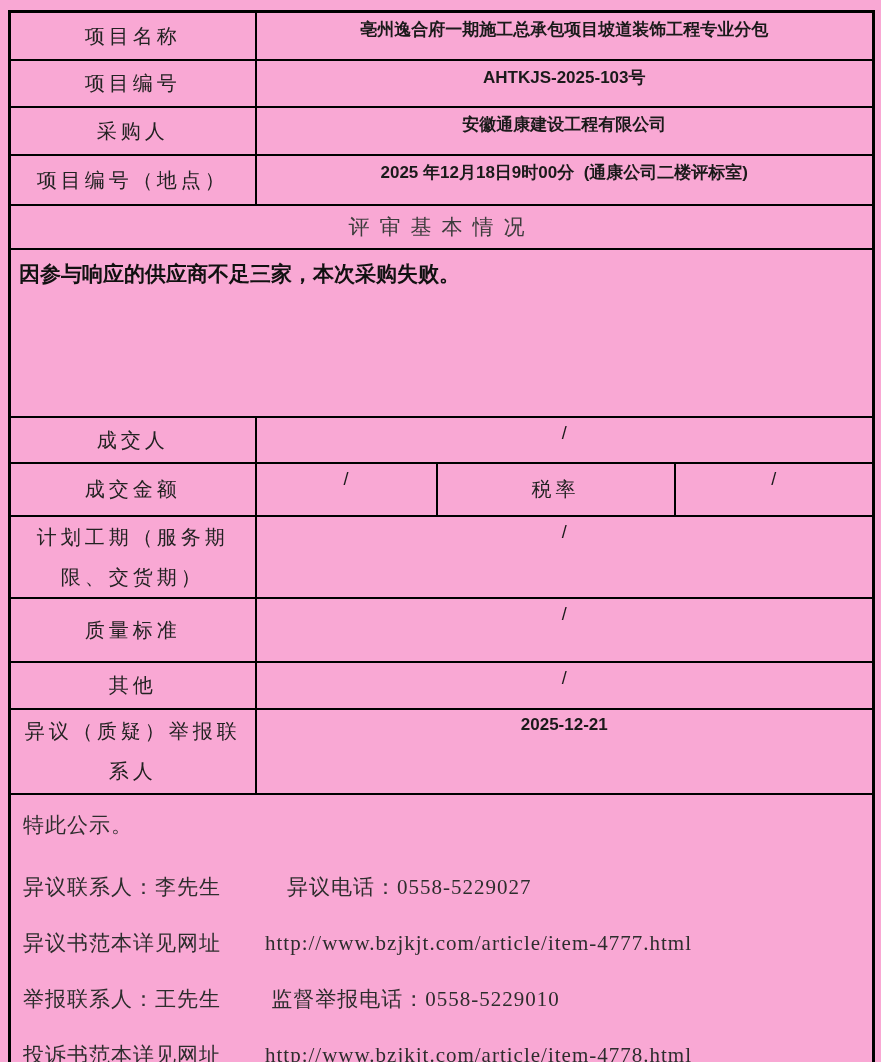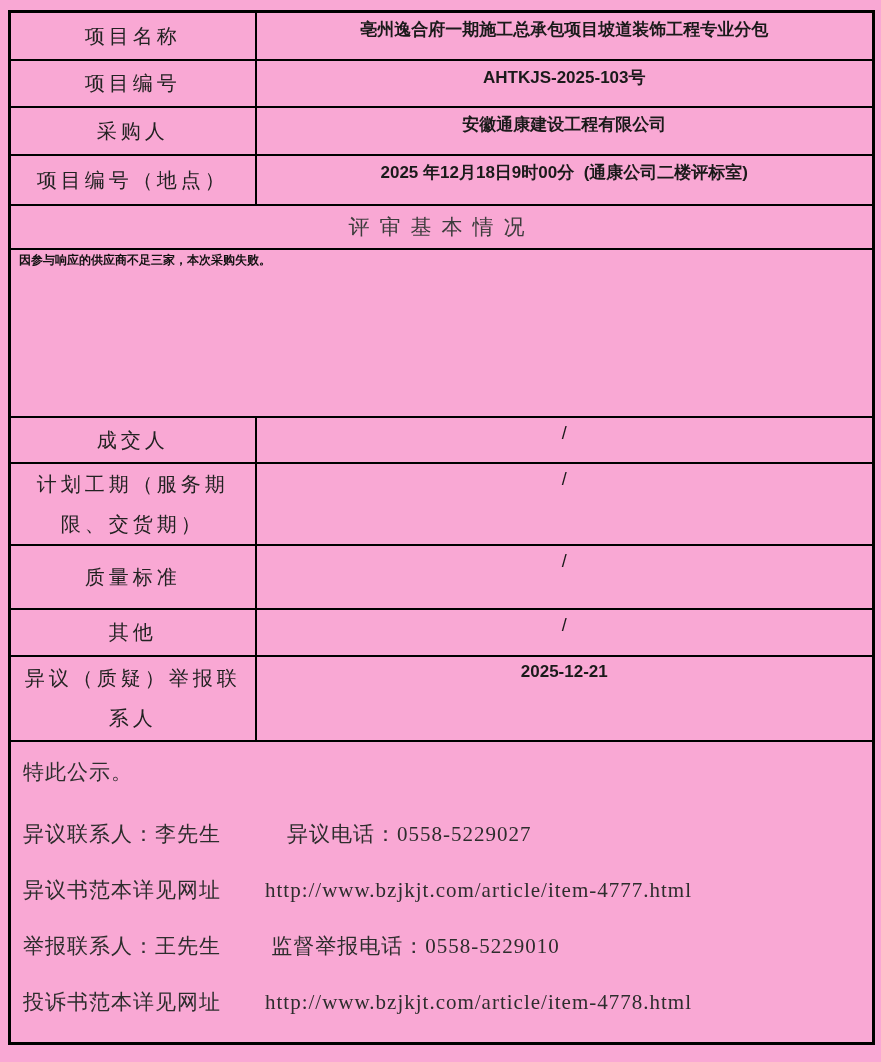--- a/index.html
+++ b/index.html
@@ -75,26 +75,26 @@
   .sec-h {
     font-family: "Liberation Serif", "DejaVu Serif", serif;
     font-size: 21px;
     letter-spacing: 10px;
     color: #3c3c3c;
     text-align: center;
     vertical-align: middle;
   }
   .sec-b {
     font-family: "Liberation Sans", "DejaVu Sans", sans-serif;
-    font-size: 12px;
+    font-size: 21px;
     font-weight: bold;
     color: #111111;
     vertical-align: top;
     text-align: left;
-    padding: 2px 8px;
+    padding: 10px 8px;
   }
   .foot {
     vertical-align: top;
     padding: 14px 6px 0 12px;
     font-family: "Liberation Serif", "DejaVu Serif", serif;
     font-size: 21px;
     color: #2d2d2d;
     letter-spacing: 1px;
   }
   .foot p {
@@ -145,20 +145,26 @@
 
     <tr class="r6">
       <td class="sec-b" colspan="4">因参与响应的供应商不足三家，本次采购失败。</td>
     </tr>
 
     <tr class="r7">
       <td class="lbl">成交人</td>
       <td class="val plain" colspan="3">/</td>
     </tr>
 
+    <tr class="r8">
+      <td class="lbl">成交金额</td>
+      <td class="val plain">/</td>
+      <td class="lbl">税率</td>
+      <td class="val plain">/</td>
+    </tr>
 
     <tr class="r9">
       <td class="lbl">计划工期（服务期限、交货期）</td>
       <td class="val plain" colspan="3">/</td>
     </tr>
 
     <tr class="r10">
       <td class="lbl">质量标准</td>
       <td class="val plain" colspan="3">/</td>
     </tr>

